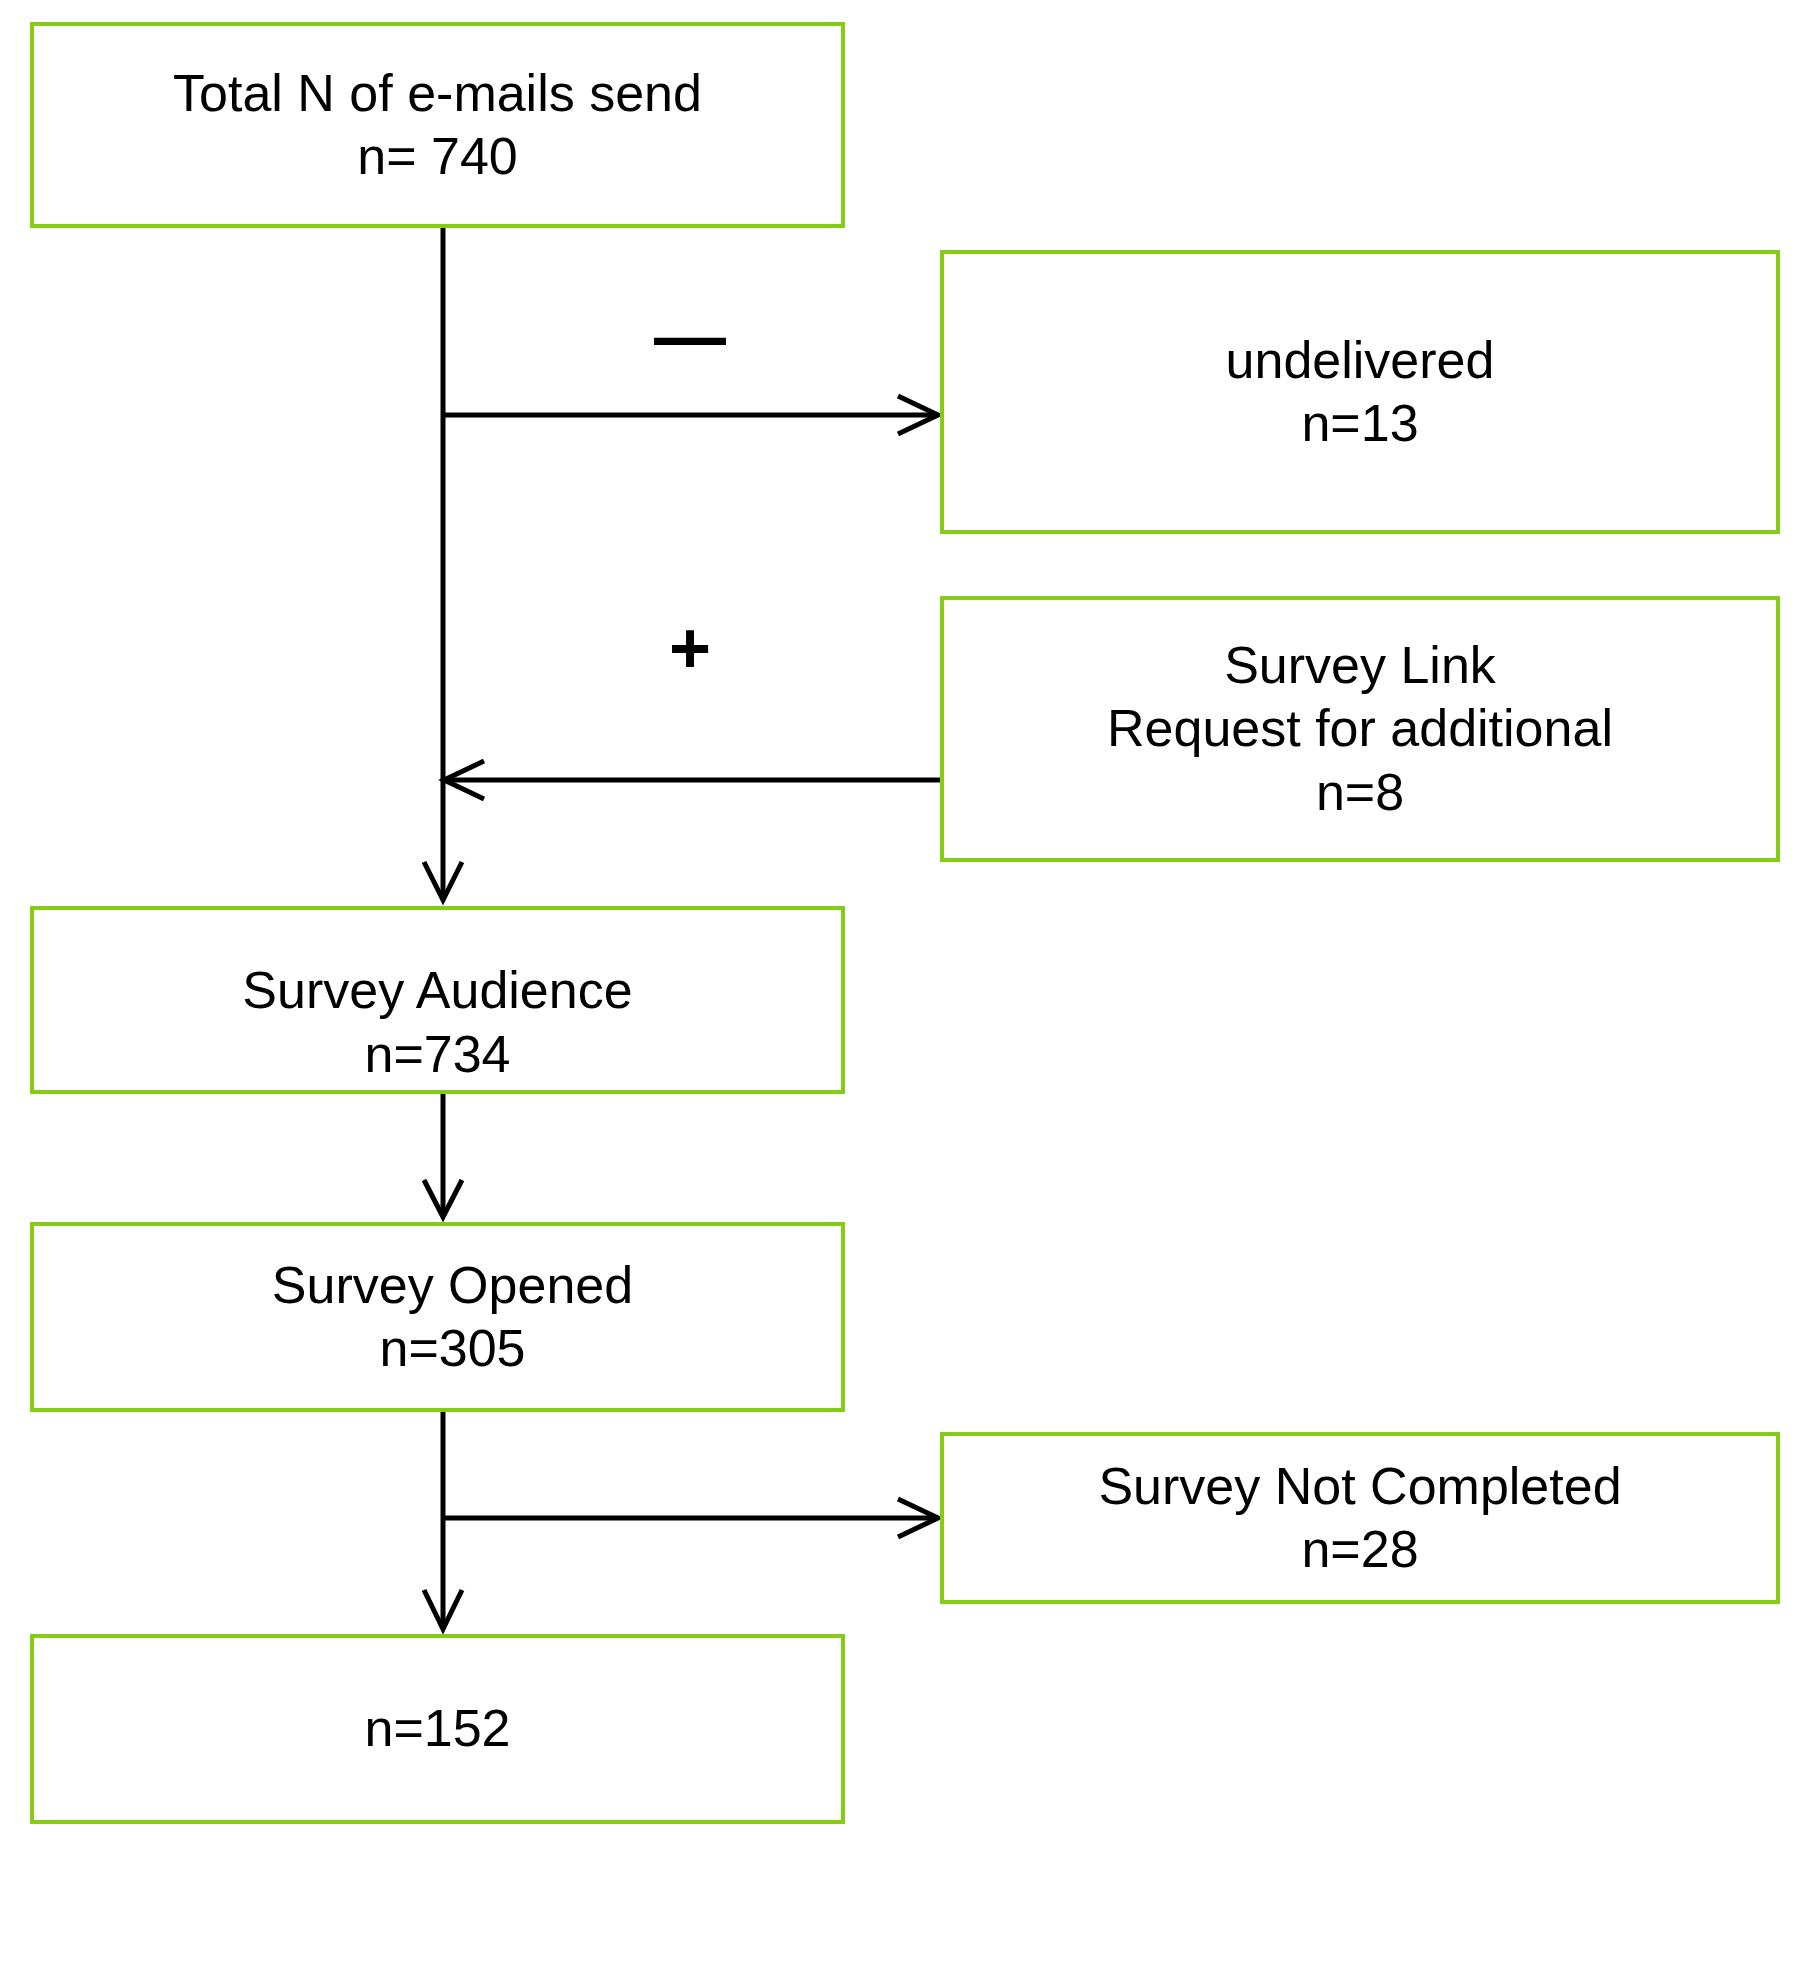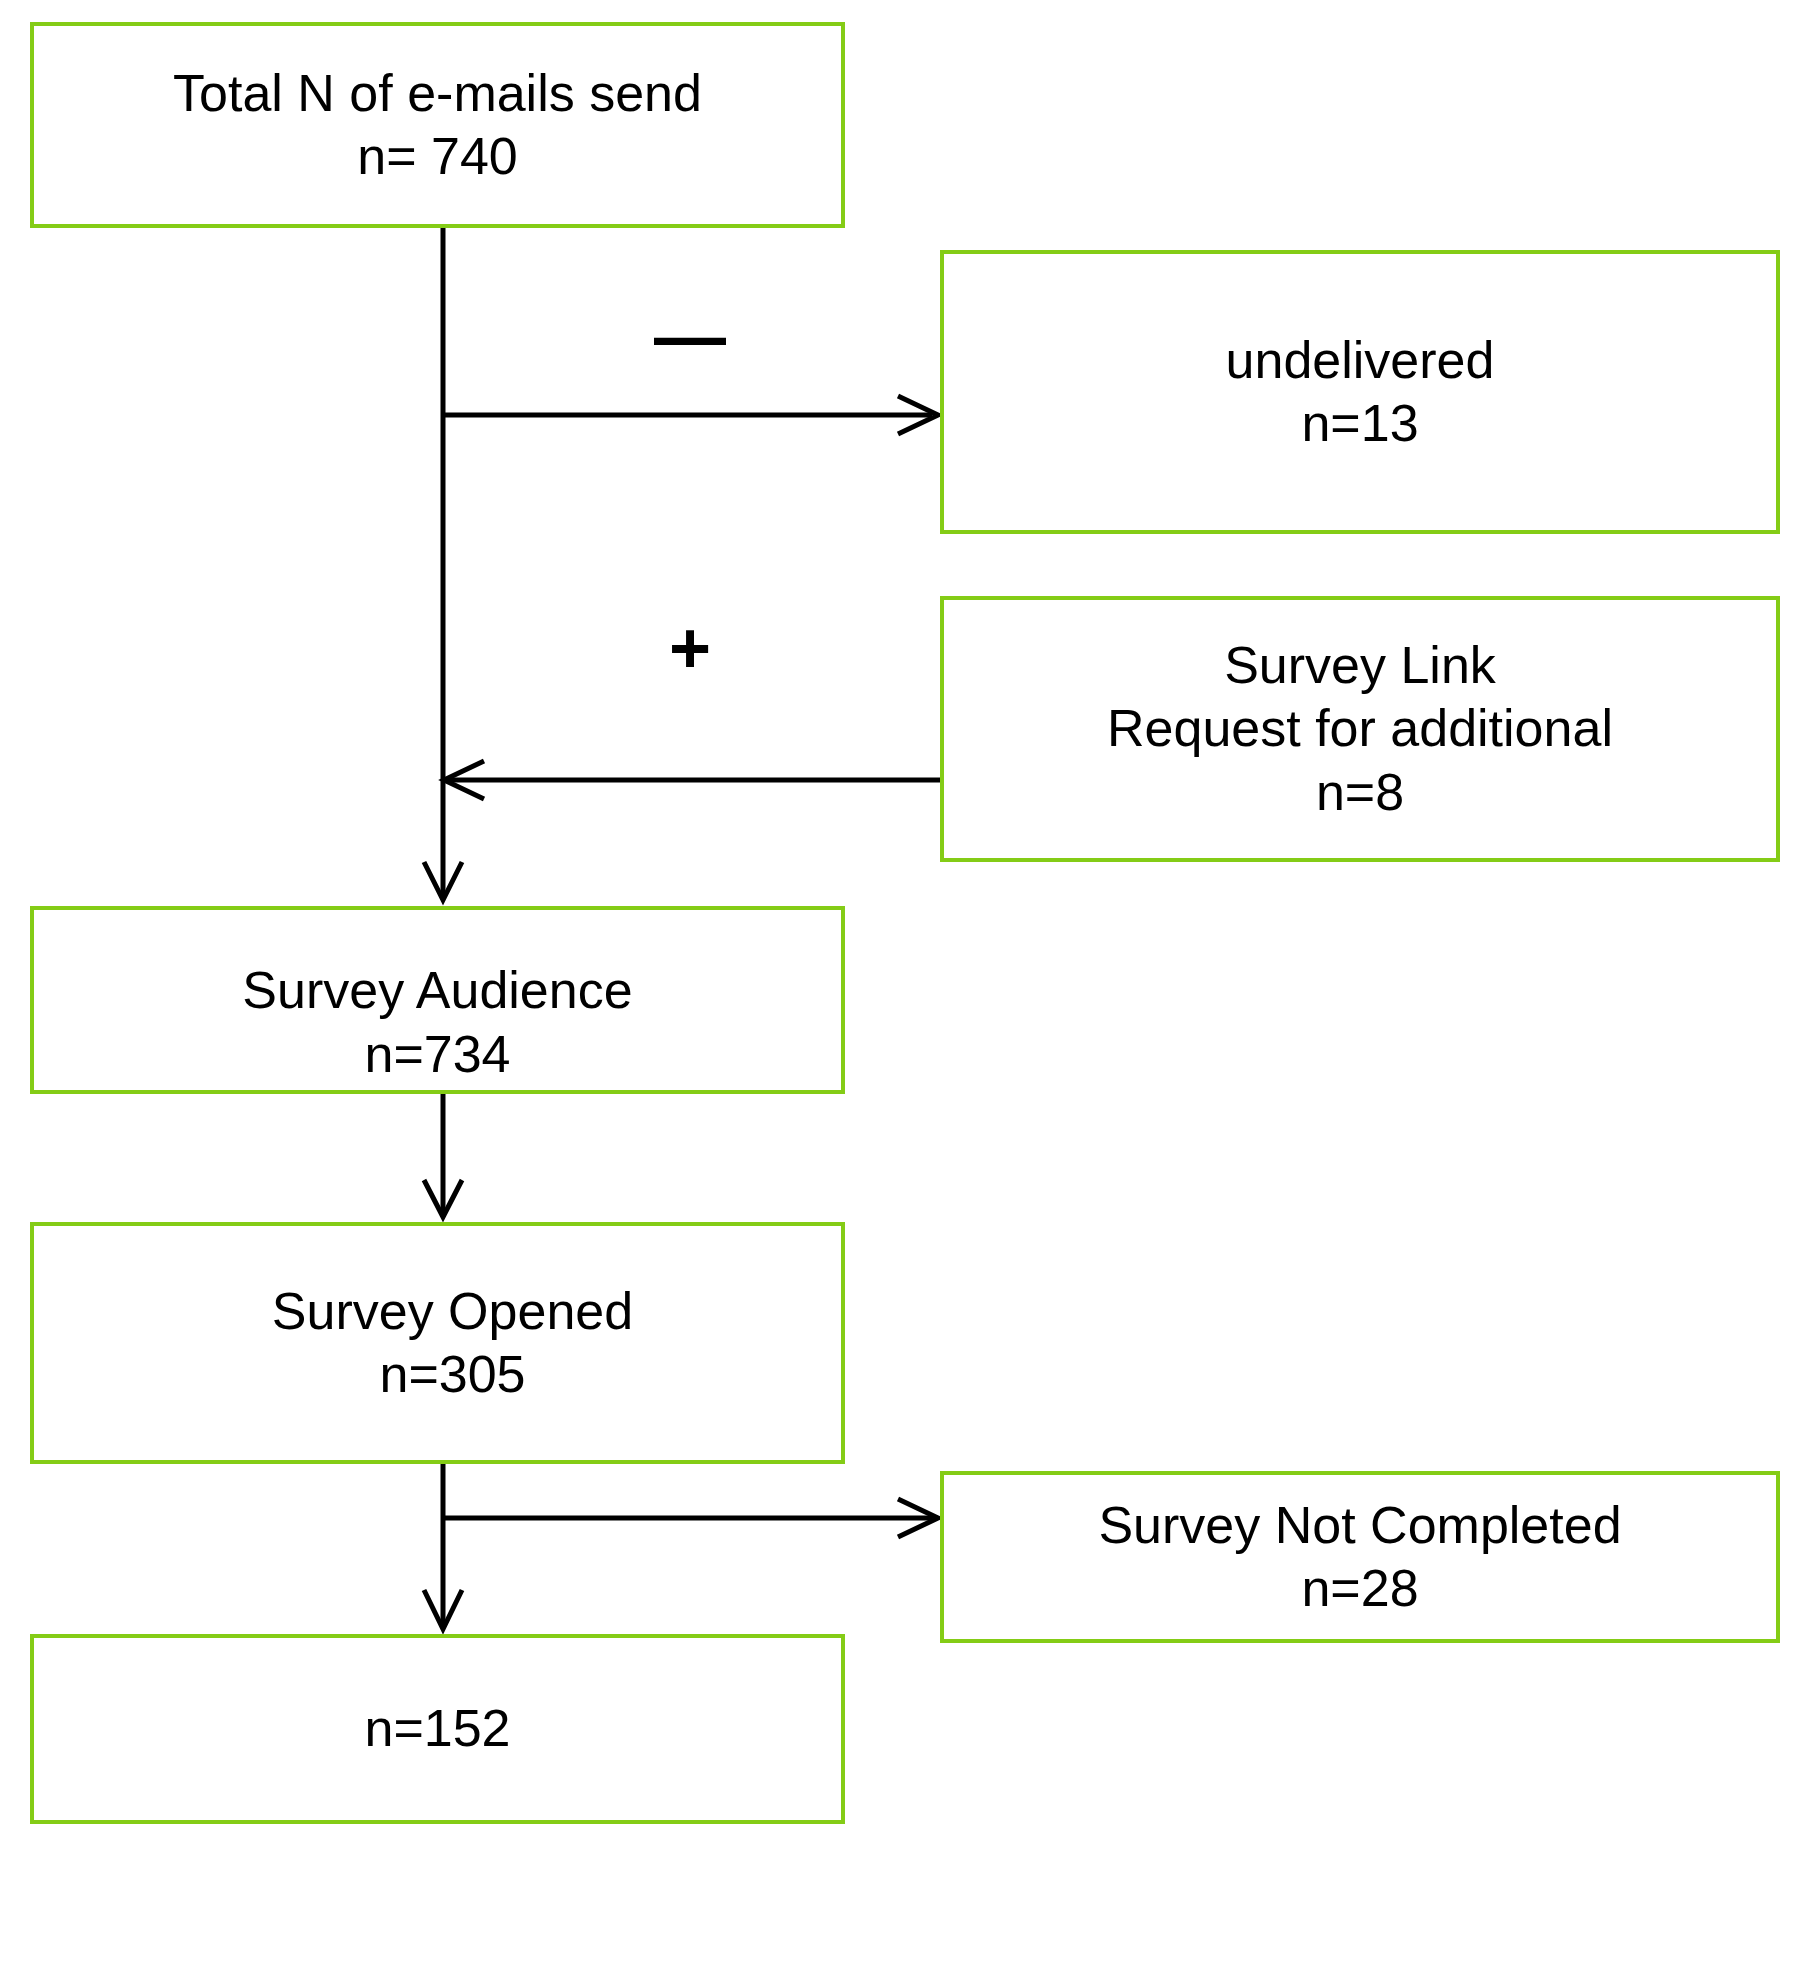--- a/index.html
+++ b/index.html
@@ -55,22 +55,22 @@
     color: #000000;
     text-align: center;
     user-select: none;
   }
 
   
   #node-emails-sent      { left: 30px;  top: 22px;   width: 815px; height: 206px; }
   #node-undelivered      { left: 940px; top: 250px;  width: 840px; height: 284px; }
   #node-additional-link  { left: 940px; top: 596px;  width: 840px; height: 266px; }
   #node-survey-audience  { left: 30px;  top: 906px;  width: 815px; height: 188px; justify-content: flex-end; }
-  #node-survey-opened    { left: 30px;  top: 1222px; width: 815px; height: 242px; padding-left: 40px; }
-  #node-not-completed    { left: 940px; top: 1432px; width: 840px; height: 172px; margin-top: 39px; }
+  #node-survey-opened    { left: 30px;  top: 1222px; width: 815px; height: 190px; padding-left: 40px; }
+  #node-not-completed    { left: 940px; top: 1432px; width: 840px; height: 172px; }
   #node-survey-completed { left: 30px;  top: 1634px; width: 815px; height: 190px; }
 
   #sign-minus { left: 640px; top: 300px; width: 100px; }
   #sign-plus  { left: 640px; top: 612px; width: 100px; }
 </style>
 </head>
 <body>
 
 <div id="canvas">
 

